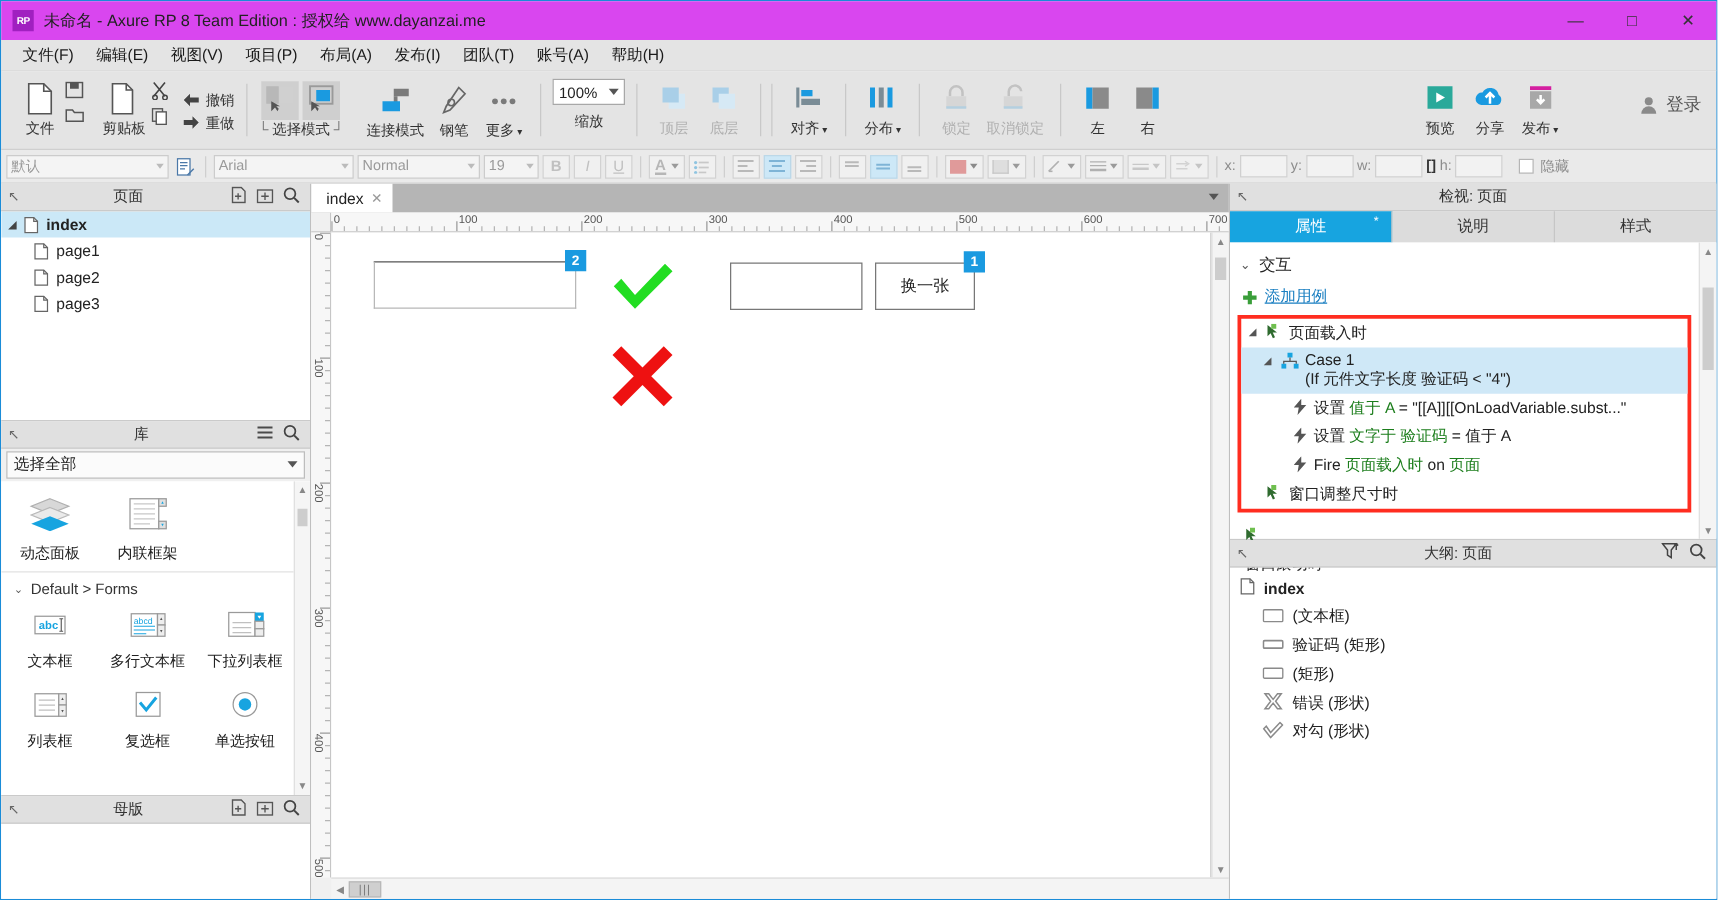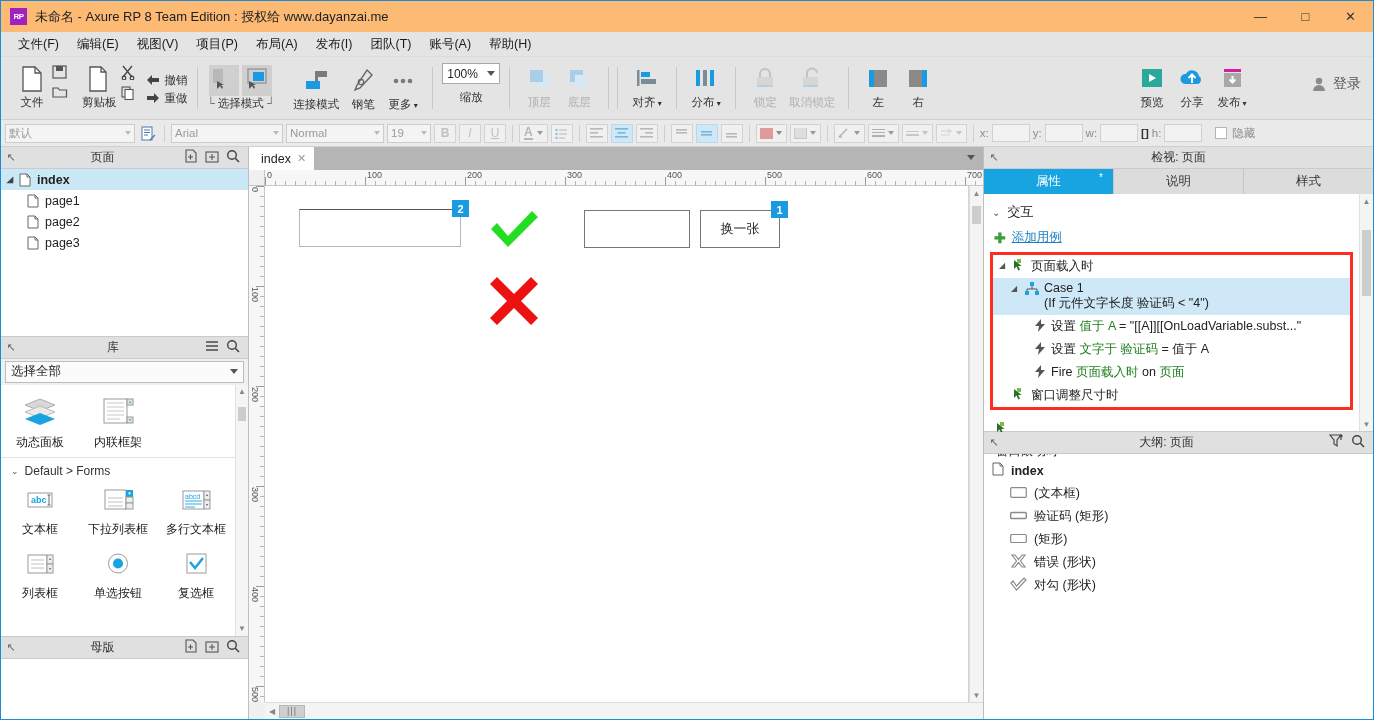--- a/index.html
+++ b/index.html
@@ -15,21 +15,21 @@
     width: 1374px; height: 720px;
     position: relative;
     background: #ffffff;
     border: 1px solid #1a8cd8;
     display: flex; flex-direction: column;
   }
 
   
   .titlebar {
     height: 31px; flex: 0 0 31px;
-    background: #fdba74;
+    background: #d946ef;
     display: flex; align-items: center;
     position: relative;
   }
   .app-logo {
     width: 17px; height: 17px;
     background: #a020c0;
     margin-left: 9px;
     color: #fff; font-size: 8px; font-weight: bold;
     display: flex; align-items: center; justify-content: center;
     letter-spacing: -0.5px;
@@ -851,74 +851,74 @@
                       <rect x="5" y="5" width="24" height="14" fill="#fff" stroke="#9a9a9a"></rect>
                       <text x="8" y="15" font-size="9" font-weight="bold" fill="#17a4e0">abc</text>
                       <path d="M26 7 v10 M24.5 7 h3 M24.5 17 h3" stroke="#555" stroke-width="0.9"></path>
                     </svg>
                 </span>
                 <span class="lbl">文本框</span>
               </div>
               <div class="lib-item">
                 <span>
                   <svg width="34" height="24" viewBox="0 0 34 24">
-                      <rect x="4" y="2" width="21" height="19" fill="#fff" stroke="#9a9a9a"></rect>
-                      <path d="M7 10 h15 M7 14 h15 M7 18 h15" stroke="#c0c0c0"></path>
-                      <rect x="25" y="2" width="7" height="7" fill="#17a4e0"></rect>
-                      <path d="M27 4.5 L30 4.5 L28.5 7 Z" fill="#fff"></path>
-                      <rect x="25" y="9" width="7" height="6" fill="#eee" stroke="#9a9a9a"></rect>
-                      <rect x="25" y="15" width="7" height="6" fill="#eee" stroke="#9a9a9a"></rect>
-                    </svg>
-                </span>
-                <span class="lbl">下拉列表框</span>
-              </div>
-              <div class="lib-item">
-                <span>
-                  <svg width="34" height="24" viewBox="0 0 34 24">
                       <rect x="4" y="3" width="21" height="18" fill="#fff" stroke="#9a9a9a"></rect>
                       <text x="6" y="11" font-size="7" fill="#17a4e0">abcd</text>
                       <path d="M6 13 h17 M6 16 h17 M6 19 h10" stroke="#17a4e0" stroke-width="0.9"></path>
                       <rect x="25" y="3" width="6" height="9" fill="#eee" stroke="#9a9a9a"></rect>
                       <rect x="25" y="12" width="6" height="9" fill="#eee" stroke="#9a9a9a"></rect>
                       <path d="M27 8 L28 6 L29 8" fill="#555"></path>
                       <path d="M27 16 L28 18 L29 16" fill="#555"></path>
                     </svg>
                 </span>
                 <span class="lbl">多行文本框</span>
+              </div>
+              <div class="lib-item">
+                <span>
+                  <svg width="34" height="24" viewBox="0 0 34 24">
+                      <rect x="4" y="2" width="21" height="19" fill="#fff" stroke="#9a9a9a"></rect>
+                      <path d="M7 10 h15 M7 14 h15 M7 18 h15" stroke="#c0c0c0"></path>
+                      <rect x="25" y="2" width="7" height="7" fill="#17a4e0"></rect>
+                      <path d="M27 4.5 L30 4.5 L28.5 7 Z" fill="#fff"></path>
+                      <rect x="25" y="9" width="7" height="6" fill="#eee" stroke="#9a9a9a"></rect>
+                      <rect x="25" y="15" width="7" height="6" fill="#eee" stroke="#9a9a9a"></rect>
+                    </svg>
+                </span>
+                <span class="lbl">下拉列表框</span>
               </div>
               <div class="lib-item">
                 <span>
                   <svg width="34" height="24" viewBox="0 0 34 24">
                       <rect x="5" y="3" width="19" height="18" fill="#fff" stroke="#9a9a9a"></rect>
                       <path d="M8 8 h13 M8 12 h13 M8 16 h13" stroke="#c0c0c0"></path>
                       <rect x="24" y="3" width="6" height="9" fill="#eee" stroke="#9a9a9a"></rect>
                       <rect x="24" y="12" width="6" height="9" fill="#eee" stroke="#9a9a9a"></rect>
                       <path d="M26 8 L27 6 L28 8" fill="#555"></path>
                       <path d="M26 16 L27 18 L28 16" fill="#555"></path>
                     </svg>
                 </span>
                 <span class="lbl">列表框</span>
               </div>
               <div class="lib-item">
                 <span>
                   <svg width="34" height="24" viewBox="0 0 34 24">
+                      <rect x="8" y="2" width="19" height="19" fill="#fff" stroke="#9a9a9a"></rect>
+                      <path d="M11 10 L16 16 L24 6" fill="none" stroke="#17a4e0" stroke-width="2.4"></path>
+                    </svg>
+                </span>
+                <span class="lbl">复选框</span>
+              </div>
+              <div class="lib-item">
+                <span>
+                  <svg width="34" height="24" viewBox="0 0 34 24">
                       <circle cx="17" cy="11.5" r="9.5" fill="#fff" stroke="#9a9a9a"></circle>
                       <circle cx="17" cy="11.5" r="5" fill="#17a4e0"></circle>
                     </svg>
                 </span>
                 <span class="lbl">单选按钮</span>
-              </div>
-              <div class="lib-item">
-                <span>
-                  <svg width="34" height="24" viewBox="0 0 34 24">
-                      <rect x="8" y="2" width="19" height="19" fill="#fff" stroke="#9a9a9a"></rect>
-                      <path d="M11 10 L16 16 L24 6" fill="none" stroke="#17a4e0" stroke-width="2.4"></path>
-                    </svg>
-                </span>
-                <span class="lbl">复选框</span>
               </div>
             </div>
           </div>
           <div class="lib-vsb">
             <div class="ar" style="top:0;">▲</div>
             <div class="thumb"></div>
             <div class="ar" style="bottom:0;">▼</div>
           </div>
         </div>
       </div>

